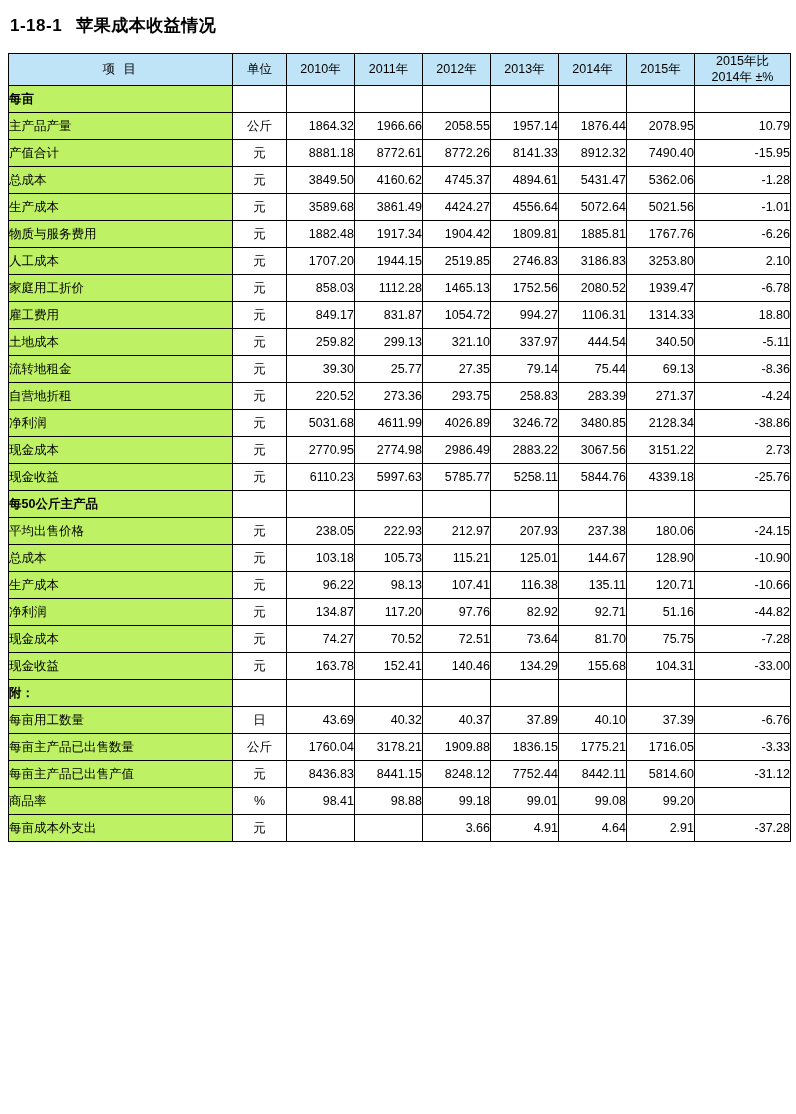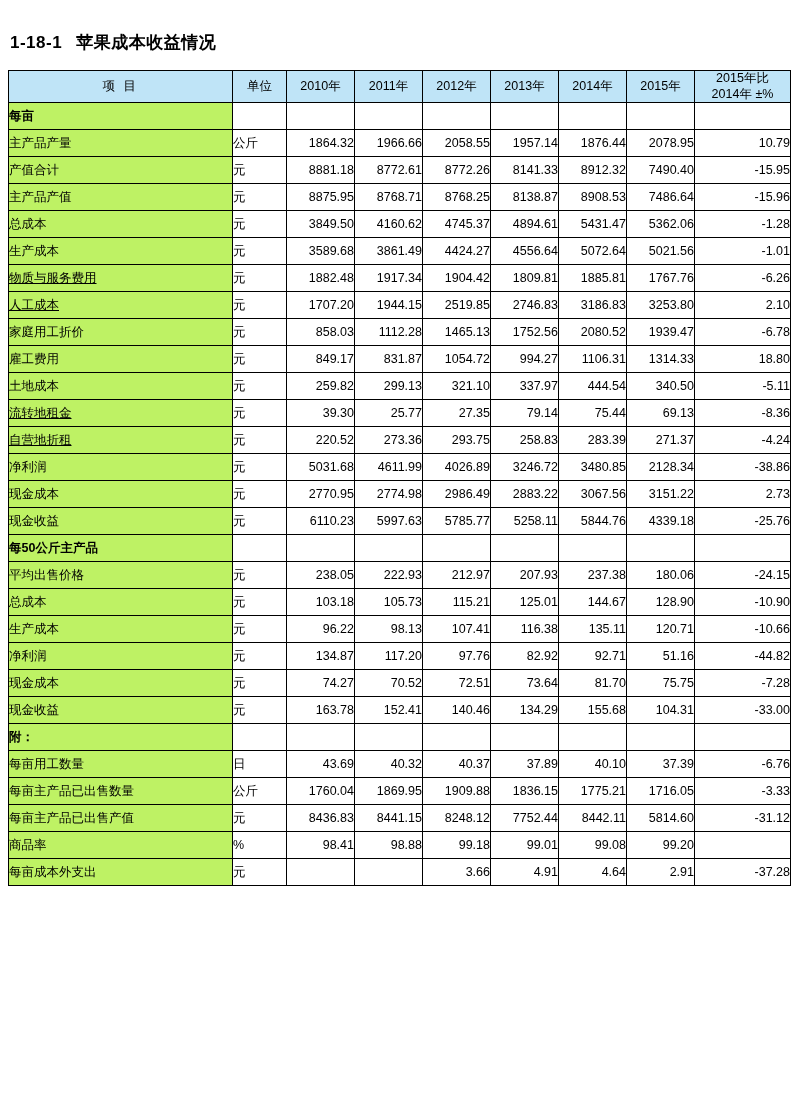--- a/index.html
+++ b/index.html
@@ -10,21 +10,21 @@
   body {
     width: 796px;
     height: 1114px;
     font-family: "Liberation Sans", "DejaVu Sans", sans-serif;
     color: #000000;
   }
   .page {
     position: relative;
     width: 728px;
     box-sizing: border-box;
-    padding: 25px 8px 0 8px;
+    padding: 8px 8px 0 8px;
   }
   .title {
     font-size: 17px;
     font-weight: bold;
     letter-spacing: 0.5px;
     margin: 6px 0 16px 2px;
     white-space: nowrap;
   }
   .title .code { margin-right: 14px; }
   table.cost-table {
@@ -55,29 +55,30 @@
   .col-year { width: 68px; }
   .col-last { width: 96px; }
 
   td.item {
     background: #bef264;
     text-align: left;
     white-space: nowrap;
     padding-left: 4px;
   }
   td.unit {
+    text-align: center;
   }
   td.num {
     text-align: right;
     padding-right: 7px;
   }
   .ind0 { padding-left: 4px; font-weight: bold; }
   .ind1 { padding-left: 22px; font-family: Liberation Mono, monospace; }
   .ind2 { padding-left: 34px; }
-  .ind3 { padding-left: 46px; text-decoration: underline; }
+  .ind3 { padding-left: 46px; }
   .ind4 { padding-left: 58px; margin-top: 8px; }
   .sec-head { font-weight: bold; padding-left: 4px; }
   tr.section td { }
 </style>
 </head>
 <body>
 
 <div class="page">
 
   <div class="title">
@@ -140,31 +141,20 @@
           <td class="unit">元</td>
           <td class="num">8881.18</td>
           <td class="num">8772.61</td>
           <td class="num">8772.26</td>
           <td class="num">8141.33</td>
           <td class="num">8912.32</td>
           <td class="num">7490.40</td>
           <td class="num">-15.95</td>
         </tr>
         <tr>
-          <td class="item ind2">主产品产值</td>
-          <td class="unit">元</td>
-          <td class="num">8875.95</td>
-          <td class="num">8768.71</td>
-          <td class="num">8768.25</td>
-          <td class="num">8138.87</td>
-          <td class="num">8908.53</td>
-          <td class="num">7486.64</td>
-          <td class="num">-15.96</td>
-        </tr>
-        <tr>
           <td class="item ind1">总成本</td>
           <td class="unit">元</td>
           <td class="num">3849.50</td>
           <td class="num">4160.62</td>
           <td class="num">4745.37</td>
           <td class="num">4894.61</td>
           <td class="num">5431.47</td>
           <td class="num">5362.06</td>
           <td class="num">-1.28</td>
         </tr>
@@ -385,21 +375,21 @@
           <td class="num">40.37</td>
           <td class="num">37.89</td>
           <td class="num">40.10</td>
           <td class="num">37.39</td>
           <td class="num">-6.76</td>
         </tr>
         <tr>
           <td class="item ind1">每亩主产品已出售数量</td>
           <td class="unit">公斤</td>
           <td class="num">1760.04</td>
-          <td class="num">1869.95</td>
+          <td class="num">3178.21</td>
           <td class="num">1909.88</td>
           <td class="num">1836.15</td>
           <td class="num">1775.21</td>
           <td class="num">1716.05</td>
           <td class="num">-3.33</td>
         </tr>
         <tr>
           <td class="item ind1">每亩主产品已出售产值</td>
           <td class="unit">元</td>
           <td class="num">8436.83</td>

